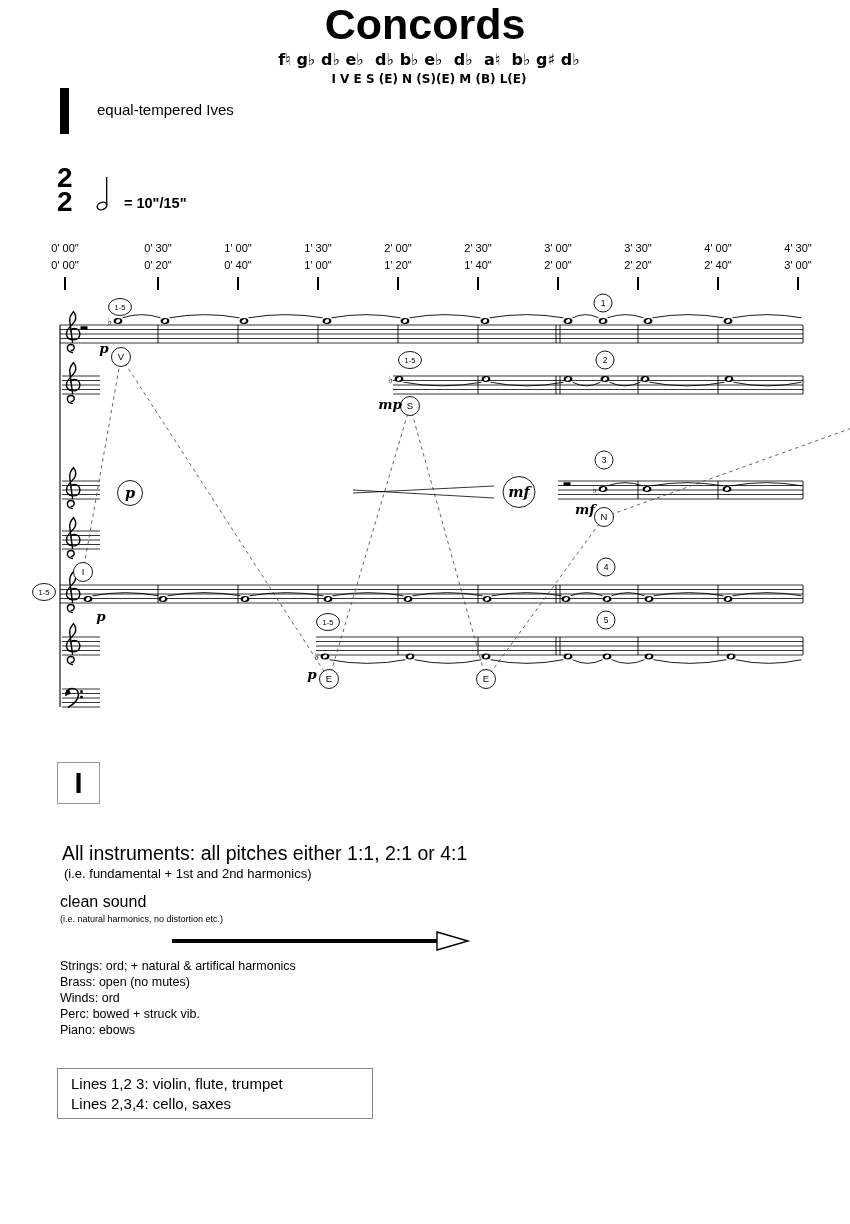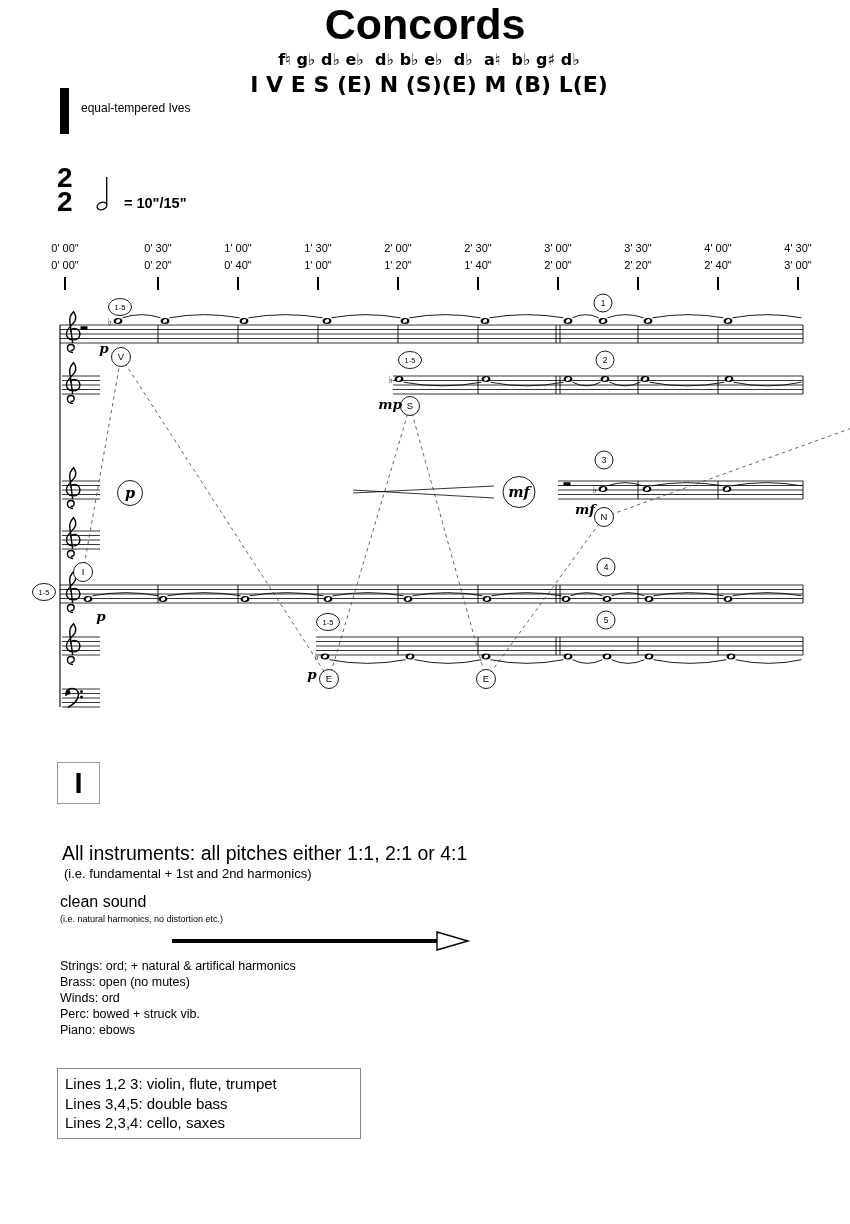--- a/index.html
+++ b/index.html
@@ -4,38 +4,38 @@
 <style>
   html,body{margin:0;padding:0}
   body{width:850px;height:1224px;position:relative;background:#fff;color:#000;
        font-family:"Liberation Sans",sans-serif;overflow:hidden}
   .abs{position:absolute}
   #title{top:0px;left:0;width:850px;text-align:center;font-size:43px;font-weight:700;
          font-family:"Liberation Sans",sans-serif}
   .pitch{left:429px;transform:translateX(-50%);white-space:pre;text-align:left;
          font-family:"DejaVu Sans",sans-serif;font-weight:700}
   #pitches{top:50px;font-size:16px}
-  #letters{top:72px;font-size:22px}
+  #letters{top:72px;font-size:12px}
   #mvbar{left:60px;top:88px;width:9px;height:46px;background:#000}
-  #mvlabel{left:81px;top:101px;font-size:12px}
+  #mvlabel{left:97px;top:101px;font-size:15px}
   .ts{left:57px;font-size:28px;font-weight:700;line-height:24px}
   #ts1{top:166px}#ts2{top:190px}
   #tempoeq{left:124px;top:195px;font-size:14.5px;font-weight:700}
   #timeline{left:0;top:0;width:850px;height:0}
   .tcol{position:absolute;top:240px;width:64px;margin-left:-32px;text-align:center;
         font-size:11px;line-height:16.5px}
   .tick{width:1.5px;height:13px;background:#000;margin:4px auto 0}
   #secbox{left:57px;top:762px;width:41px;height:40px;border:1px solid #999;text-align:center;
           font-weight:700;font-size:29px;line-height:40px}
   #inst1{left:62px;top:842px;font-size:19.5px}
   #inst1sub{left:64px;top:866px;font-size:13px}
   #inst2{left:60px;top:893px;font-size:16px}
   #inst2sub{left:60px;top:914px;font-size:9px}
   #ensemble{left:60px;top:958px;font-size:12.5px;line-height:16px}
-  #linesbox{left:57px;top:1068px;width:288px;border:1px solid #888;padding:5px 7px;
+  #linesbox{left:57px;top:1068px;width:288px;border:1px solid #888;padding:5px 13px;
             font-size:15px;line-height:19.5px}
   svg text{user-select:none}
 </style>
 </head>
 <body>
 
 <svg id="score" width="850" height="1224" style="position:absolute;left:0;top:0">
     <line x1="60" y1="325" x2="60" y2="707" stroke="#000" stroke-width="1.1"></line>
     <line x1="60" y1="325" x2="803" y2="325" stroke="#000" stroke-width="0.8"></line>
     <line x1="60" y1="329.5" x2="803" y2="329.5" stroke="#000" stroke-width="0.8"></line>
@@ -373,15 +373,14 @@
 
 <div class="abs" id="ensemble">
     <div>Strings: ord; + natural &amp; artifical harmonics</div>
     <div>Brass: open (no mutes)</div>
     <div>Winds: ord</div>
     <div>Perc: bowed + struck vib.</div>
     <div>Piano: ebows</div>
   </div>
 <div class="abs" id="linesbox">
     <div>Lines 1,2 3: violin, flute, trumpet</div>
-    <div>Lines 3,4,5: double bass</div>
     <div>Lines 2,3,4: cello, saxes</div>
   </div>
 
 </body></html>

